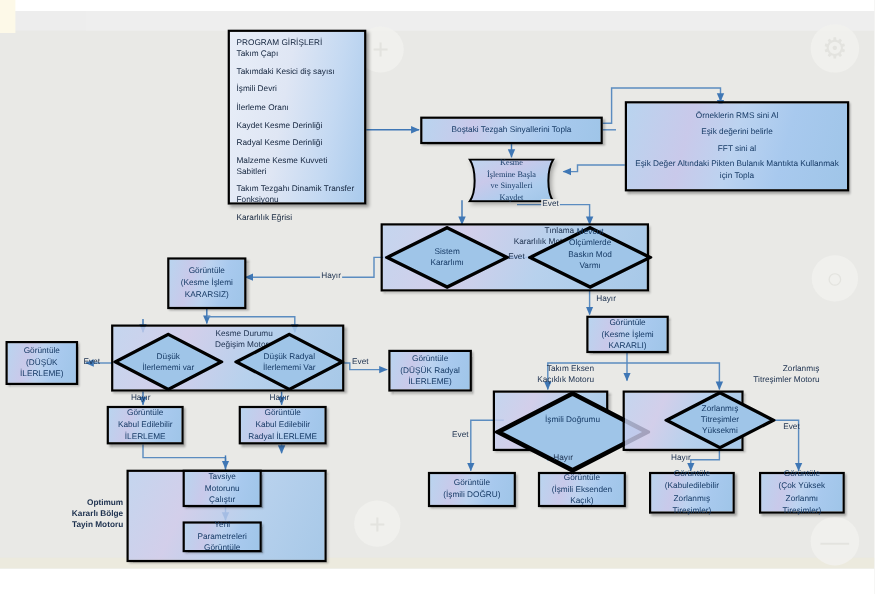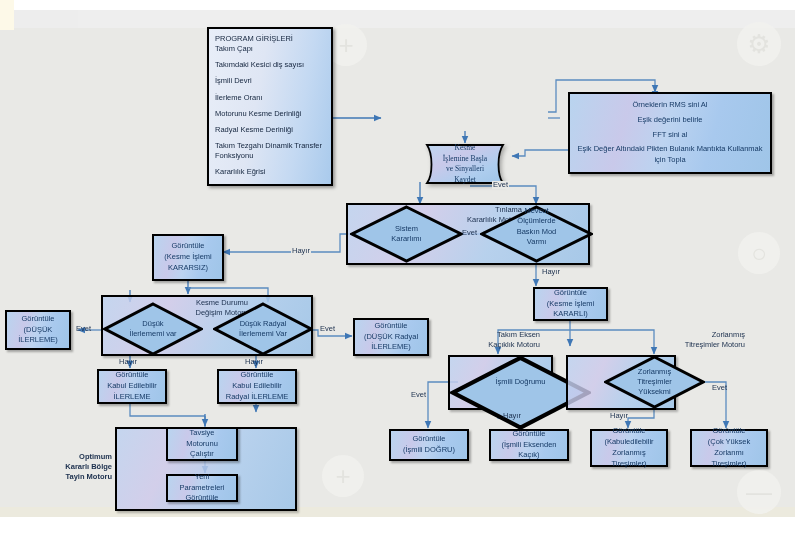--- a/index.html
+++ b/index.html
@@ -155,26 +155,28 @@
   </svg>
 
   <div class="inputs" style="left:207px;top:27px;width:126px;height:159px;">
     <div class="row">
       <div>PROGRAM GİRİŞLERİ</div>
       <div>Takım Çapı</div>
     </div>
     <div class="row">Takımdaki Kesici diş sayısı</div>
     <div class="row">İşmili Devri</div>
     <div class="row">İlerleme Oranı</div>
-    <div class="row">Motorunu Kesme Derinliği</div>
+    <div class="row">Kaydet Kesme Derinliği</div>
     <div class="row">Radyal Kesme Derinliği</div>
+    <div class="row">Malzeme Kesme Kuvveti Sabitleri</div>
     <div class="row">Takım Tezgahı Dinamik Transfer Fonksiyonu</div>
     <div class="row">Kararlılık Eğrisi</div>
   </div>
 
+  <div class="node" style="left:382px;top:106px;width:166px;height:25px;">Boştaki Tezgah Sinyallerini Topla</div>
 
   <div class="node" style="left:568px;top:92px;width:204px;height:82px;flex-direction:column;justify-content:space-around;padding:4px 5px;">
     <div>Örneklerin RMS sini Al</div>
     <div>Eşik değerini belirle</div>
     <div>FFT sini al</div>
     <div style="white-space:pre-line;">Eşik Değer Altındaki Pikten Bulanık Mantıkta Kullanmak için Topla</div>
   </div>
 
   <div class="docnode" style="left:418px;top:144px;width:94px;height:40px;">
     <svg viewBox="0 0 94 40" style="position:absolute;inset:0;filter:drop-shadow(2px 2px 2px rgba(0,0,0,.3));">

